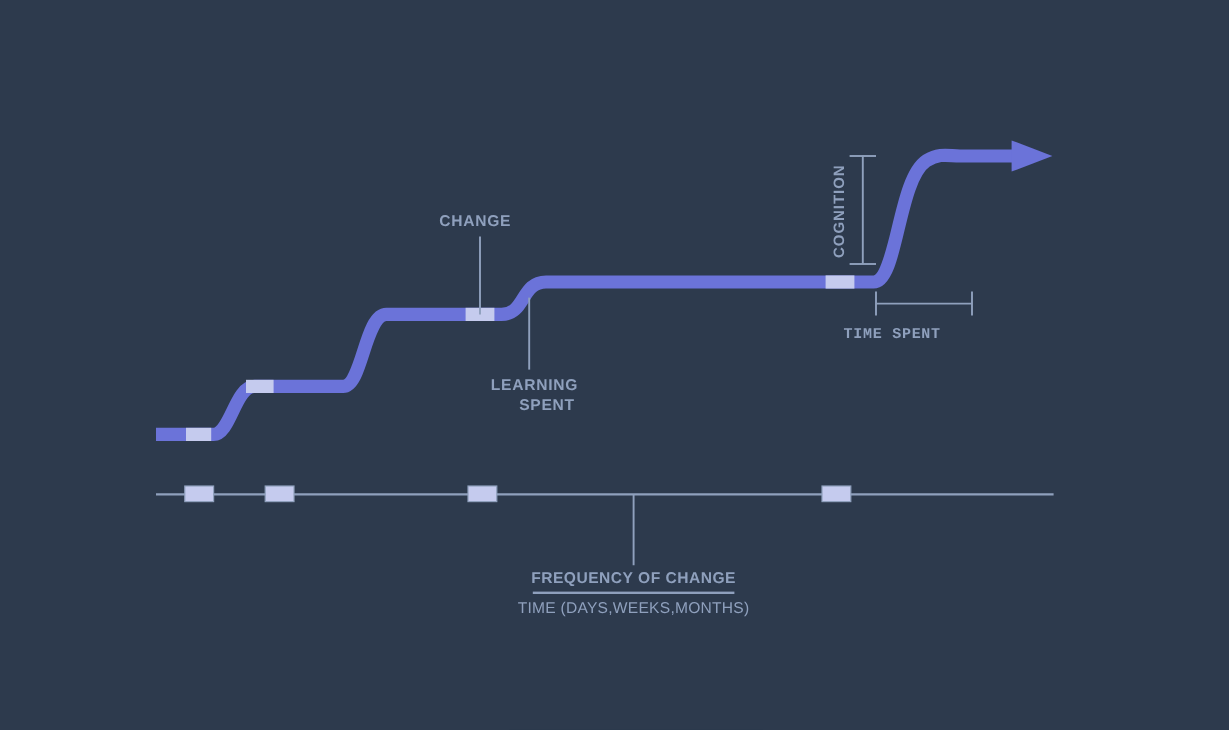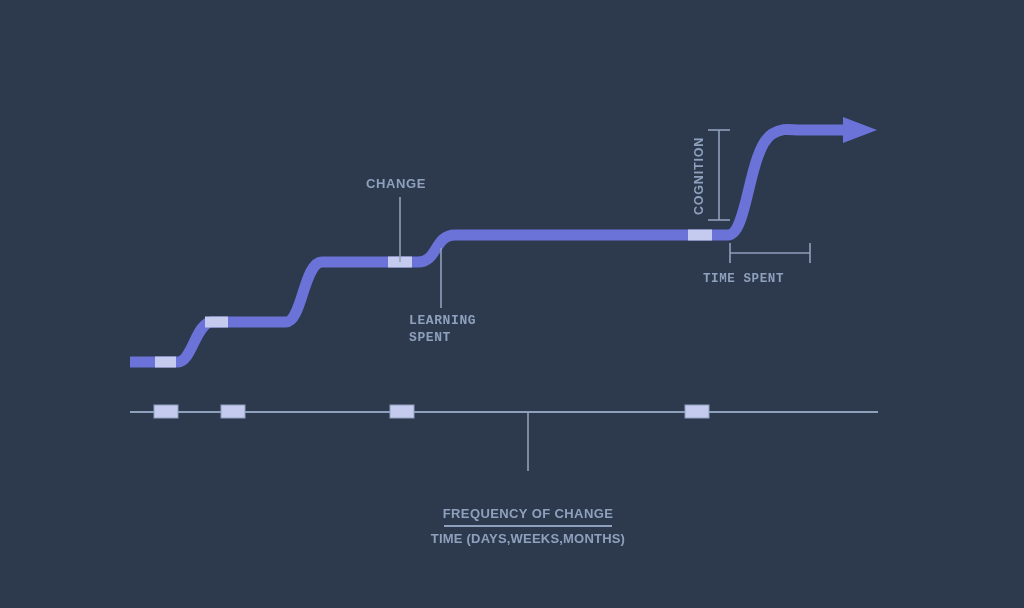--- a/index.html
+++ b/index.html
@@ -39,25 +39,24 @@
   }
   #label-change {
     left: 366px;
     top: 176px;
     font-size: 13px;
   }
   #label-learning-curve {
     left: 409px;
     top: 312px;
     font-size: 13px;
-    text-align: left;
+    text-align: right;
     width: 70px;
     line-height: 17px;
     white-space: normal;
-    font-family: Liberation Mono, monospace;
   }
   #label-learning-curve .lc-line {
     display: block;
   }
   #cognition-wrap {
     position: absolute;
     left: 692px;
     top: 131px;
     width: 14px;
     height: 90px;
@@ -79,21 +78,20 @@
     top: 272px;
     font-size: 12.5px;
     font-family: Liberation Mono, monospace;
   }
   #axis-caption {
     position: absolute;
     left: 408px;
     top: 474px;
     width: 240px;
     text-align: center;
-    margin-top: 32px;
   }
   #axis-caption .numer {
     display: block;
     color: #8fa0bd;
     font-family: "Liberation Sans", sans-serif;
     font-weight: bold;
     font-size: 13px;
     letter-spacing: 0.4px;
     padding-bottom: 3px;
   }
@@ -101,21 +99,21 @@
     display: block;
     height: 2px;
     background: #8fa0bd;
     width: 168px;
     margin: 1px auto 4px auto;
   }
   #axis-caption .denom {
     display: block;
     color: #8fa0bd;
     font-family: "Liberation Sans", sans-serif;
-    font-weight: bold;
+    font-weight: normal;
     font-size: 13px;
     letter-spacing: 0.2px;
   }
 </style>
 </head>
 <body>
 
 <div id="diagram-root">
 
   <svg id="diagram-svg" viewBox="0 0 1024 608">

